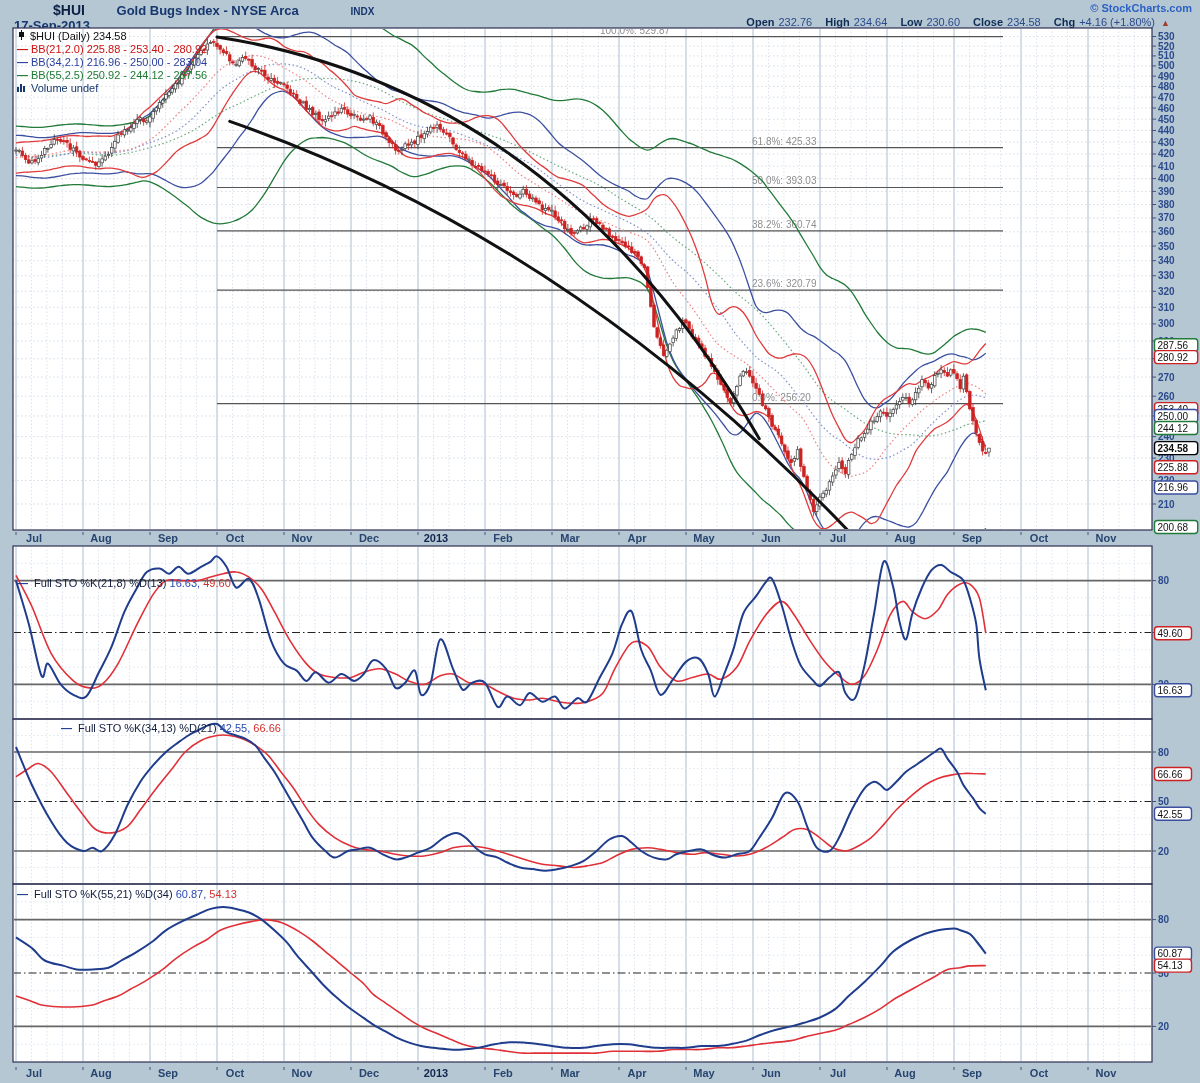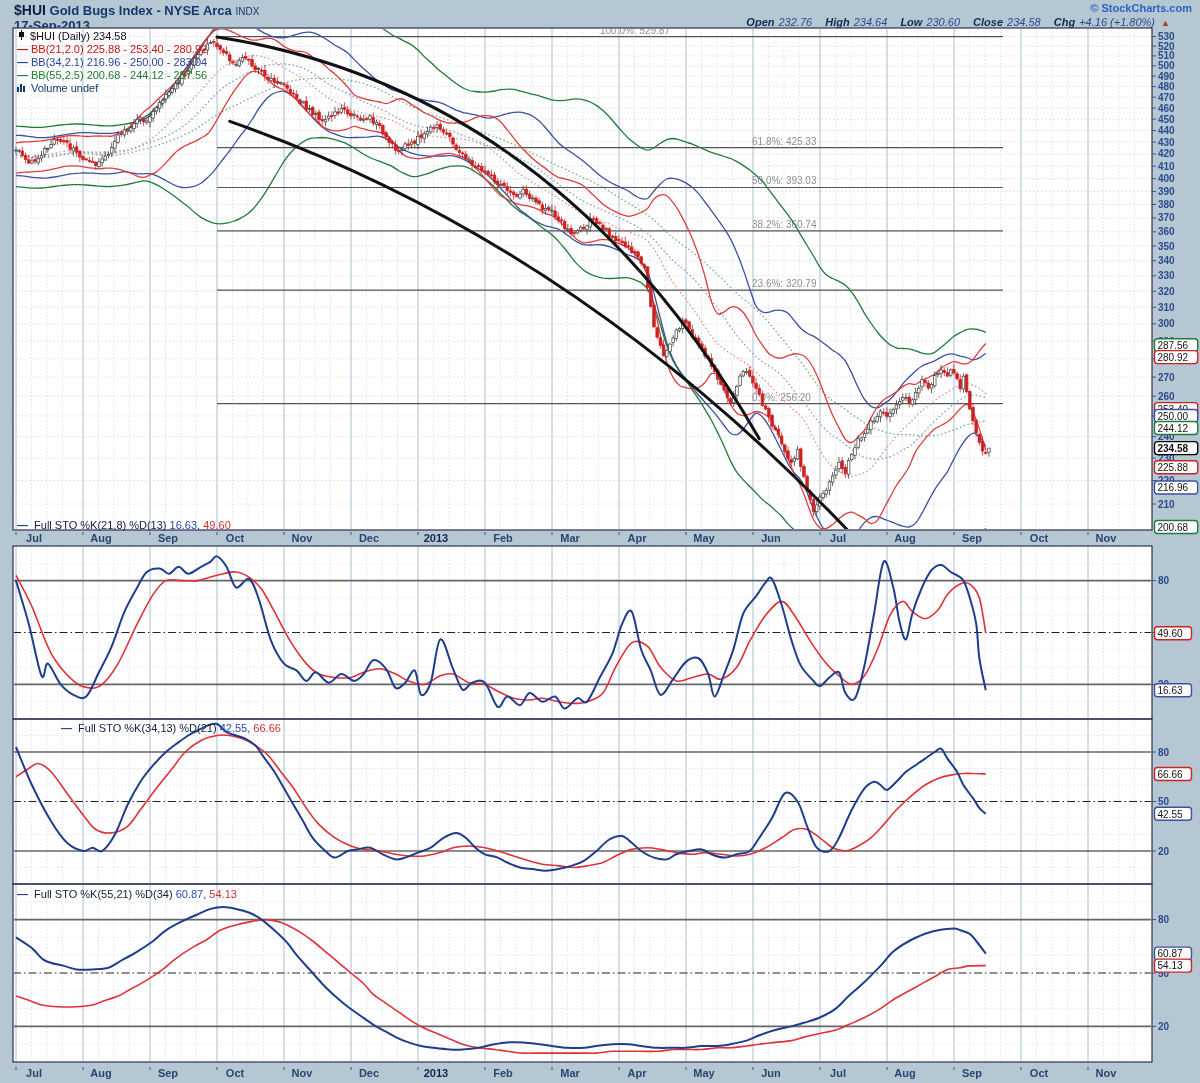--- a/index.html
+++ b/index.html
@@ -2,26 +2,26 @@
 <html><head>
 <meta charset="utf-8">
 <style>
   * { margin:0; padding:0; box-sizing:border-box; }
   html,body { background:#b6c7d4; }
   body { font-family:"Liberation Sans", sans-serif; }
   #app { position:relative; width:1200px; height:1083px; background:#b6c7d4; overflow:hidden; }
   #chart-svg { position:absolute; left:0; top:0; }
   .hdr { position:absolute; color:#14305c; white-space:nowrap; }
   #title-row { left:14px; top:2px; font-size:13px; }
-  #title-row .sym { font-weight:bold; font-size:14px; color:#0a1f44; }
-  #title-row .nm { font-weight:bold; color:#16376e; }
-  #title-row .sfx { font-size:10px; font-weight:normal; color:#16376e; }
+  #title-row .sym { font-weight:bold; font-size:14px; color:#0a1f44;margin-left:39px; }
+  #title-row .nm { font-weight:bold; color:#16376e;margin-left:28px; }
+  #title-row .sfx { font-size:10px; font-weight:bold; color:#16376e;margin-left:48px; }
   #date-row { left:14px; top:18px; font-size:13px; font-weight:bold; color:#16376e; }
   #copyright { right:8px; top:2px; font-size:11px; color:#2b62c4;font-weight:bold; }
-  #ohlc-row { right:30px; top:16px; font-size:11px;font-style:italic; }
+  #ohlc-row { right:30px; top:16px; font-size:11px; }
   #ohlc-row .lb { font-weight:bold; color:#0f2c55; margin-left:10px; }
   #ohlc-row .vl { color:#2b4a8b; margin-left:4px; }
   #ohlc-row .tri { color:#a23b2e; font-size:9px; margin-left:3px; }
   .legend { position:absolute; font-size:11px; line-height:13px; white-space:nowrap; }
   .legend .row { height:13px; display:flex; align-items:flex-start; }
   .lg-black { color:#111111; }
   .lg-red { color:#cc1111; }
   .lg-navy { color:#2a3f9d; }
   .lg-green { color:#1e7a33; }
   .lg-vol { color:#16376e; }
@@ -1262,33 +1262,33 @@
   <div class="row lg-red">
         <span class="dash-ic">—</span>
         <span>BB(21,2.0) 225.88 - 253.40 - 280.92</span>
       </div>
   <div class="row lg-navy">
         <span class="dash-ic">—</span>
         <span>BB(34,2.1) 216.96 - 250.00 - 283.04</span>
       </div>
   <div class="row lg-green">
         <span class="dash-ic">—</span>
-        <span>BB(55,2.5) 200.68 - 244.12 - 287.56</span>
+        <span>BB(55,2.5) 250.92 - 244.12 - 287.56</span>
       </div>
   <div class="row lg-vol">
     <span class="tick-ic"><svg width="10" height="9">
             <rect x="0" y="4" width="2" height="5" fill="#16376e"></rect>
             <rect x="3" y="1" width="2" height="8" fill="#16376e"></rect>
             <rect x="6" y="3" width="2" height="6" fill="#16376e"></rect>
           </svg></span>
     <span>Volume undef</span>
   </div>
 </div>
 
-<div class="plegend" style="left:17px; top:519px;text-align:center;">
+<div class="plegend" style="left:17px; top:577px;text-align:center;">
   <span class="dash-ic" style="color:#1f3d8c">—</span>
   <span>Full STO %K(21,8) %D(13)</span>
   <span class="kv">16.63,</span>
   <span class="dv">49.60</span>
 </div>
 <div class="plegend" style="left:17px; top:722px;padding-left:44px;">
   <span class="dash-ic" style="color:#1f3d8c">—</span>
   <span>Full STO %K(34,13) %D(21)</span>
   <span class="kv">42.55,</span>
   <span class="dv">66.66</span>

